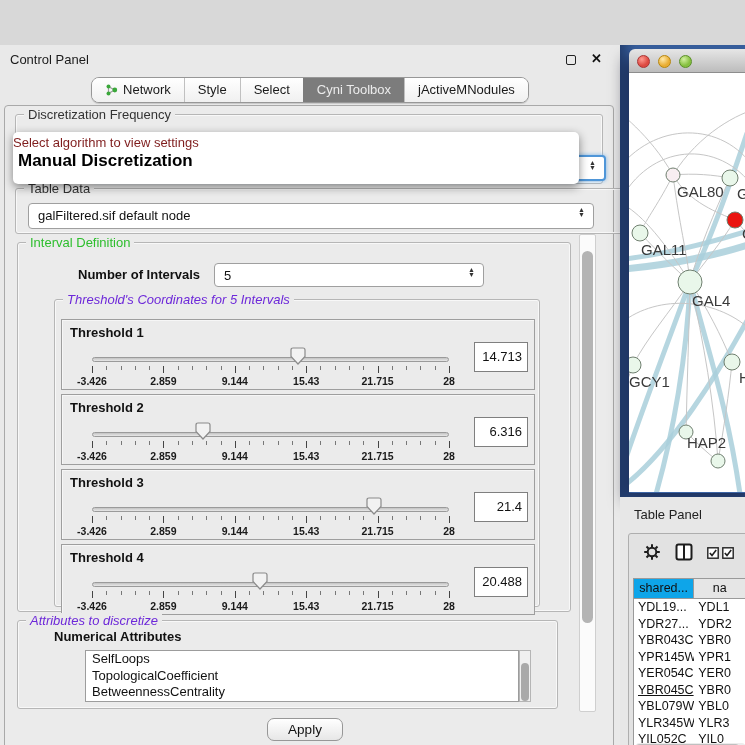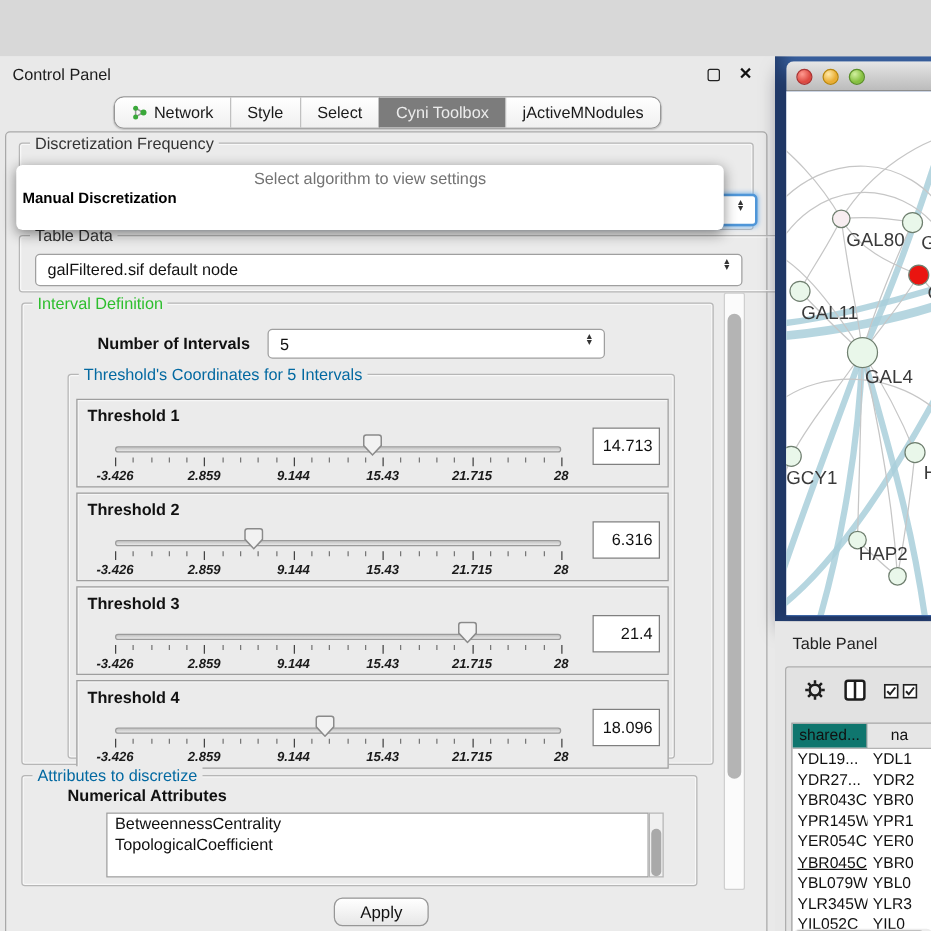--- a/index.html
+++ b/index.html
@@ -22,34 +22,34 @@
   .tab.sel { background:#7c7c7c; color:#ececec; border-left-color:#7c7c7c; }
   #topTabs { top:32px; }
   #bottomTabs { top:702px; }
 
   #mainPanel { position:absolute; left:4px; top:60px; width:610px; height:676px; background:#ebebeb;
                border:1px solid #a9a9a9; border-radius:4px; }
 
   .group { position:absolute; border:1px solid #b6b6b6; border-radius:3px; box-shadow:inset 0 0 0 1px #f8f8f8; }
   .group > .legend { position:absolute; top:-8px; left:8px; background:#ebebeb; padding:0 4px; font-size:13px; color:#333; white-space:nowrap; }
   .legend.green { color:#2dbe2d; }
-  .legend.blue { color:#0369a1; }
+  .legend.blue { color:#6d28d9;font-style:italic; }
 
   .combo { position:absolute; background:#fff; border:1px solid #9f9f9f; border-radius:4px; font-size:13px; color:#111; }
   .combo .val { position:absolute; left:9px; top:0; right:22px; line-height:24px; overflow:hidden; white-space:nowrap; }
   .combo .spin { position:absolute; right:7px; top:3px; width:9px; font-size:7px; line-height:5px; color:#333; text-align:center; }
   .combo.focus { border:2px solid #4f96d8; box-shadow:0 0 4px #7ab3e8; }
 
   
   #discGroup { left:10px; top:8px; width:588px; height:70px; }
   #discCombo { left:12px; top:40px; width:578px; height:26px; }
   #algoPopup { position:absolute; left:8px; top:26px; width:566px; height:52px; background:#fff; border-radius:5px;
                box-shadow:0 3px 10px rgba(0,0,0,.45); z-index:12; }
-  #algoPopup .ph { position:absolute; left:0; right:0; top:3px; text-align:center; font-size:13px; color:#737373; }
-  #algoPopup .it1 { position:absolute; left:5px; top:19px; font-size:12px; font-weight:bold; color:#000; }
+  #algoPopup .ph { position:absolute; left:0; right:0; top:3px; text-align:left; font-size:13px; color:#7f1d1d; }
+  #algoPopup .it1 { position:absolute; left:5px; top:19px; font-size:17px; font-weight:bold; color:#000; }
   #algoPopup .it2 { position:absolute; left:5px; top:35px; font-size:13.5px; color:#000; }
 
   #tableDataGroup { left:10px; top:82px; width:684px; height:46px; }
   #tableDataCombo { left:12px; top:14px; width:566px; height:26px; }
 
   
   #scrollPane { position:absolute; left:8px; top:128px; width:566px; height:478px; overflow:hidden; }
   #vScroll { position:absolute; left:574px; top:128px; width:17px; height:478px; background:#fbfbfb; border:1px solid #cfcfcf; border-radius:2px; }
   #vScroll .thumb { position:absolute; left:2px; top:16px; width:11px; height:372px; background:#b4b4b4; border-radius:6px; }
 
@@ -62,21 +62,21 @@
               border:1px solid #9e9e9e; box-shadow:inset 1px 1px 0 #f6f6f6; }
   .th-panel .tlabel { position:absolute; left:8px; top:5px; font-size:13px; font-weight:bold; color:#111; }
   .th-track { position:absolute; left:30px; top:37px; width:357px; height:5px; border:1px solid #9a9a9a; border-radius:3px;
               background:linear-gradient(#c2c2c2,#e8e8e8); }
   .th-thumb { position:absolute; top:27px; width:16px; height:18px; }
   .tick { position:absolute; width:1px; background:#777; }
   .tick.major { height:7px; background:#444; }
   .tick.minor { height:4px; }
   .tick-wrap { position:absolute; left:30px; top:46px; width:357px; height:8px; }
   .tlab-wrap { position:absolute; left:30px; top:55px; width:357px; height:12px; }
-  .tlab { position:absolute; transform:translateX(-50%); font-size:10.5px; font-weight:bold; color:#1a1a1a; white-space:nowrap;font-style:italic; }
+  .tlab { position:absolute; transform:translateX(-50%); font-size:10.5px; font-weight:bold; color:#1a1a1a; white-space:nowrap; }
   .th-value { position:absolute; left:412px; top:22px; width:54px; height:30px; background:#fff; border:1px solid #7f7f7f;
               font-size:13px; color:#111; text-align:right; line-height:28px; padding-right:5px; }
 
   #attrGroup { left:4px; top:386px; width:541px; height:89px; }
   #attrTitle { position:absolute; left:36px; top:8px; font-size:13px; font-weight:bold; color:#111; }
   #attrList { position:absolute; left:67px; top:29px; width:434px; height:52px; background:#fff; border:1px solid #9c9c9c; overflow:hidden; }
   #attrList .item { font-size:13px; color:#111; line-height:16.5px; padding-left:6px; white-space:nowrap; }
   #attrScroll { position:absolute; left:501px; top:29px; width:12px; height:52px; background:#f0f0f0; border:1px solid #b5b5b5; }
   #attrScroll .thumb { position:absolute; left:1px; top:12px; width:8px; height:38px; background:#a9a9a9; border-radius:4px; }
 
@@ -96,21 +96,21 @@
   #netCanvas { display:block; background:#fff; }
 
   #tablePanel { position:absolute; left:620px; top:452px; width:125px; height:293px; background:#e7e7e7; }
   #tpTitle { position:absolute; left:14px; top:10px; font-size:13px; color:#222; }
   #tpContent { position:absolute; left:8px; top:36px; width:120px; height:226px; background:#e2e2e2; border:1px solid #aeaeae; border-radius:3px; }
   #tpToolbar { position:absolute; left:0; top:0; width:100%; height:40px; }
   #tpToolbar svg { position:absolute; top:9px; }
   #tpTable { position:absolute; left:4px; top:44px; width:114px; height:176px; background:#fff; border:1px solid #9a9a9a; overflow:hidden; }
   .tp-hrow { display:flex; height:20px; border-bottom:1px solid #9a9a9a; }
   .tp-hcell { font-size:12.5px; color:#111; line-height:19px; text-align:center; border-right:1px solid #9a9a9a; background:#e6e6e6; overflow:hidden; white-space:nowrap; }
-  .tp-hcell.sel { background:#0f766e; }
+  .tp-hcell.sel { background:#0ea5e9; }
   .tp-row { display:flex; height:16.5px; }
   .tp-cell { font-size:12.5px; color:#111; line-height:16.5px; padding-left:4px; overflow:hidden; white-space:nowrap; }
   #tpHScroll { position:absolute; left:1px; top:164px; width:111px; height:9px; background:#ececec; border-radius:5px; }
   #tpHScroll .thumb { position:absolute; left:1px; top:1px; width:103px; height:7px; background:#c0c0c0; border-radius:4px; }
 
   .net-label { font-size:15px; fill:#3a3a3a; }
   .edge-gray { stroke:#c6c6c6; stroke-width:1; fill:none; }
   .edge-teal { stroke:#a9cfda; stroke-width:5; fill:none; opacity:.85; }
   .edge-teal.wide { stroke-width:7; }
 </style>
@@ -353,32 +353,33 @@
                     <span class="tlab" style="left: 0px;">-3.426</span>
                     <span class="tlab" style="left: 71.4px;">2.859</span>
                     <span class="tlab" style="left: 142.8px;">9.144</span>
                     <span class="tlab" style="left: 214.2px;">15.43</span>
                     <span class="tlab" style="left: 285.6px;">21.715</span>
                     <span class="tlab" style="left: 357px;">28</span>
                   </div>
                   <div class="th-thumb" style="left: 189.788px;"><svg width="16" height="18" viewBox="0 0 16 18">
                       <path d="M3,1 H13 Q15,1 15,3 V9.5 L8,17 L1,9.5 V3 Q1,1 3,1 Z" fill="#f2f2f2" stroke="#8a8a8a" stroke-width="1.2"></path>
                     </svg></div>
-                  <div class="th-value">18.096</div>
+                  <div class="th-value">20.488</div>
                 </div>
               </div>
           </div>
         </div>
 
         <div class="group" id="attrGroup">
           <span class="legend blue">Attributes to discretize</span>
           <span id="attrTitle">Numerical Attributes</span>
           <div id="attrList">
+              <div class="item">SelfLoops</div>
+              <div class="item">TopologicalCoefficient</div>
               <div class="item">BetweennessCentrality</div>
-              <div class="item">TopologicalCoefficient</div>
             </div>
           <div id="attrScroll">
               <div class="thumb"></div>
             </div>
         </div>
       </div>
 
       <div id="vScroll">
           <div class="thumb"></div>
         </div>

